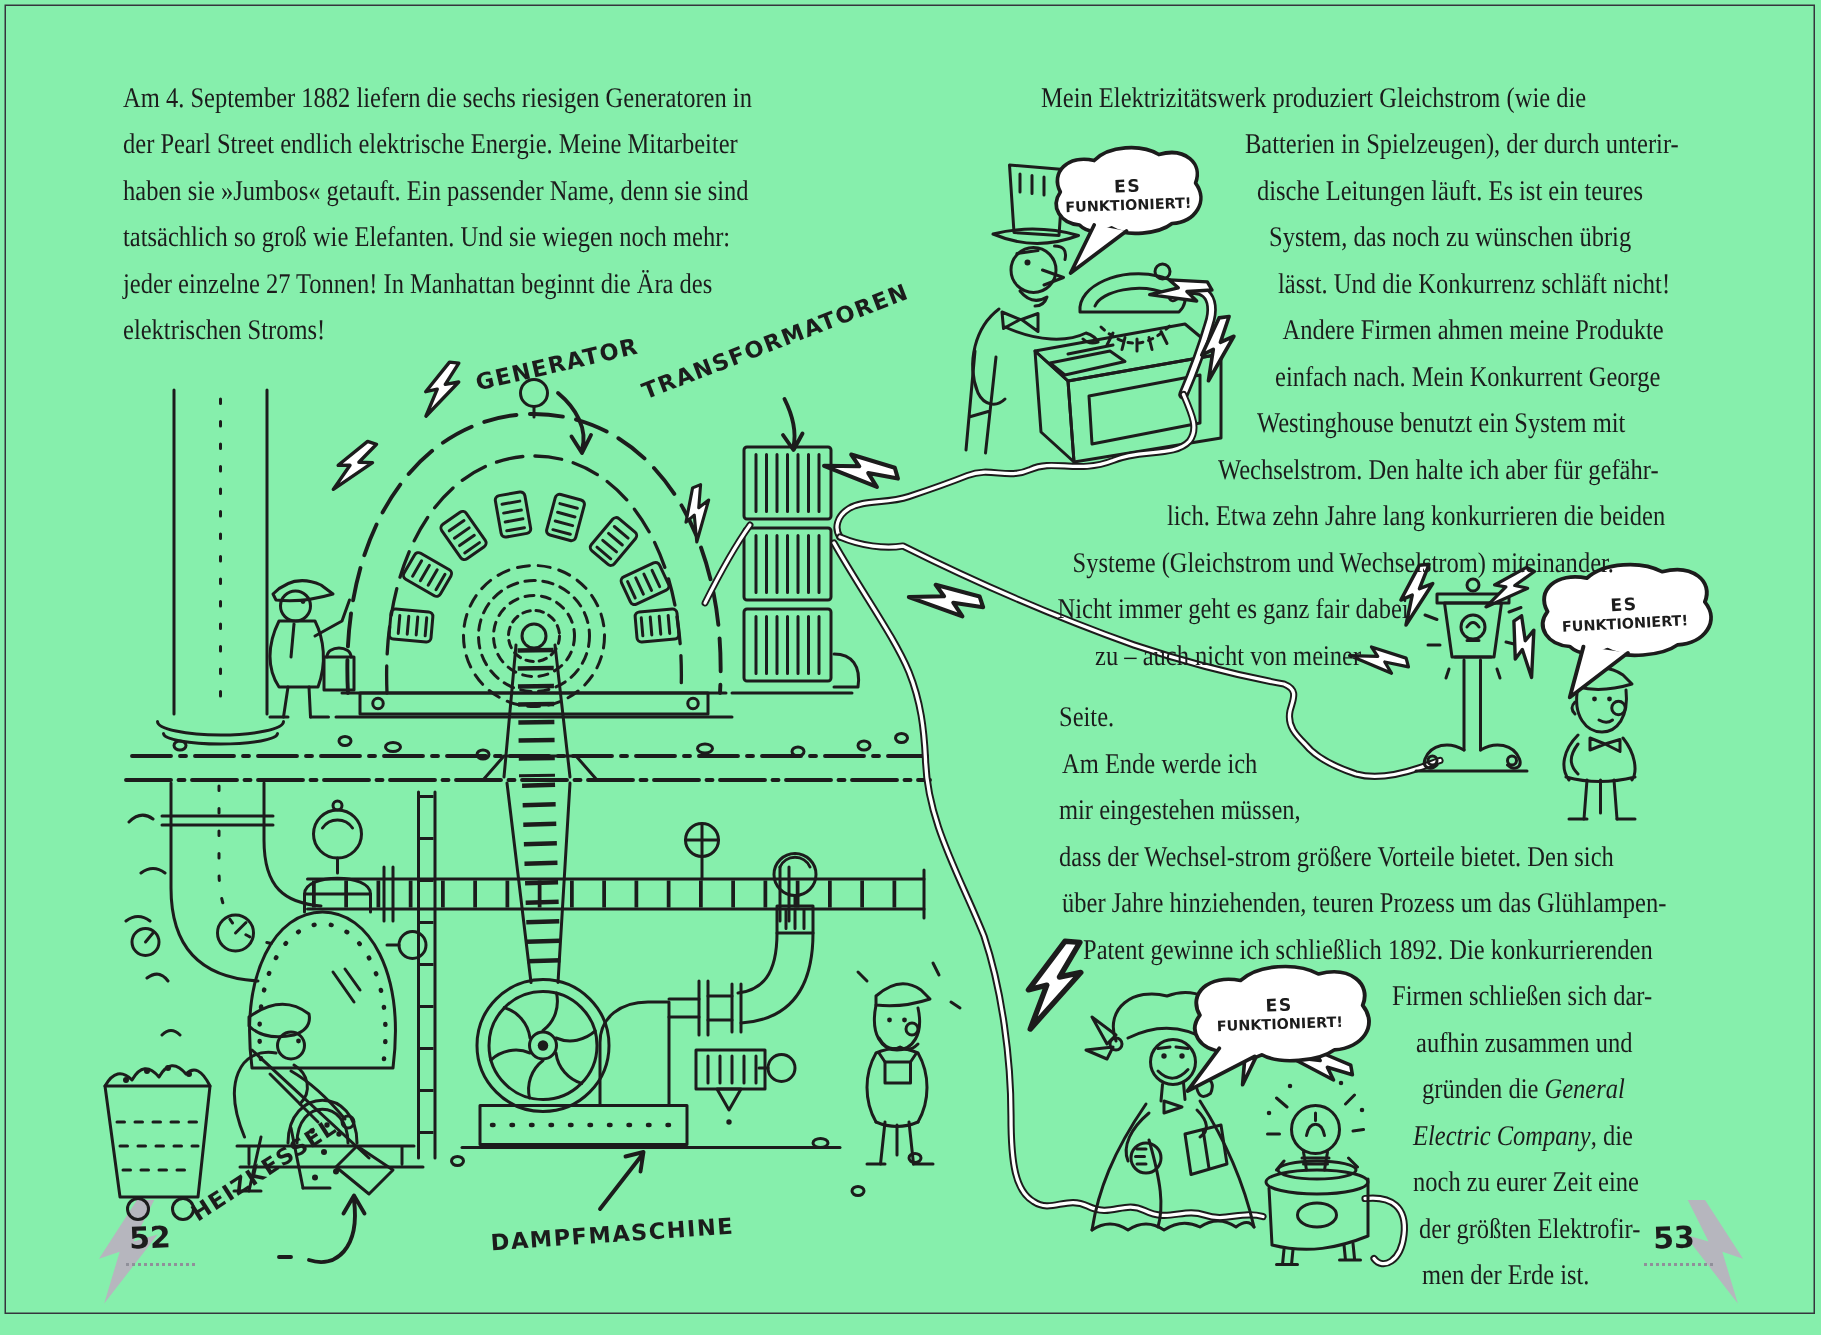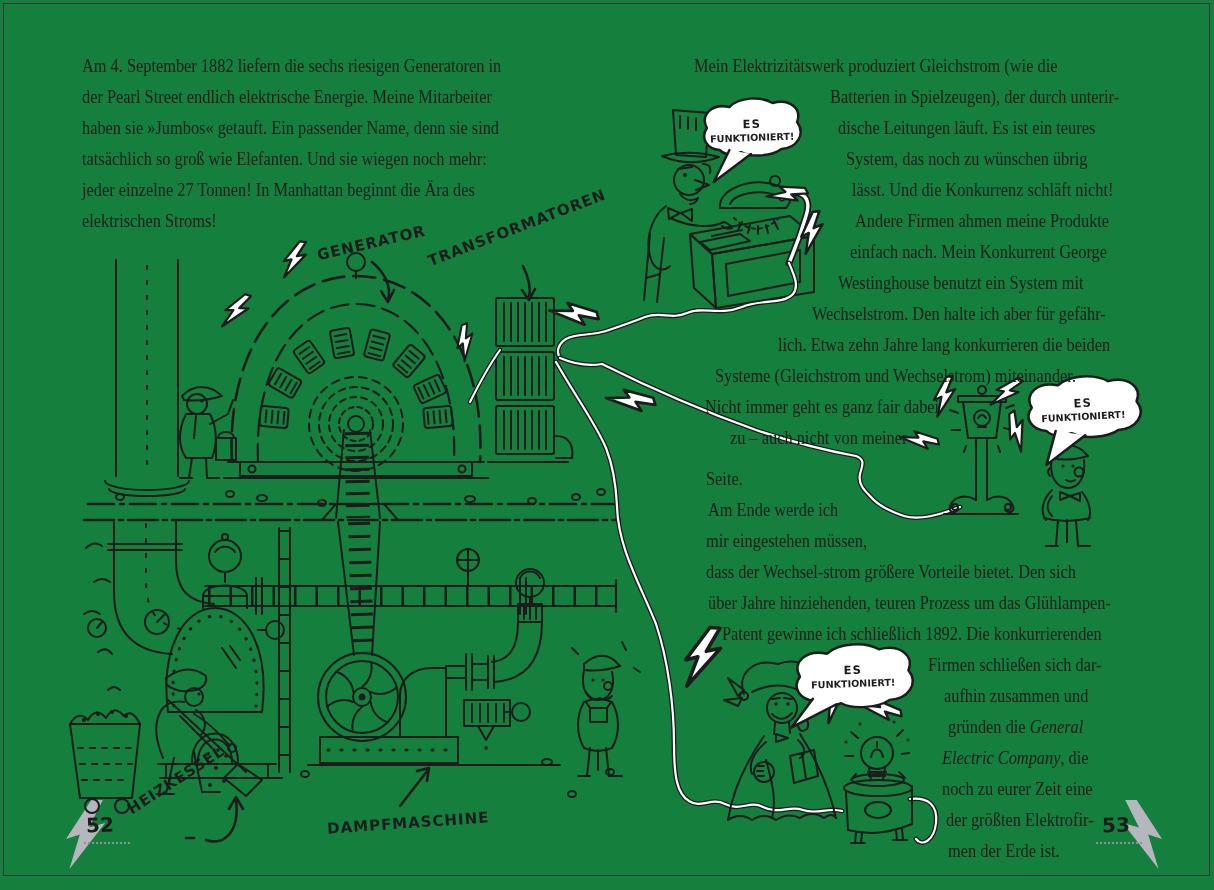--- a/index.html
+++ b/index.html
@@ -1,16 +1,16 @@
 <!DOCTYPE html>
 <html><head>
 <meta charset="utf-8">
 <style>
   html,body{margin:0;padding:0;background:#fff;}
-  #spread{position:relative;width:1214px;height:890px;background:#15803d;overflow:hidden;
+  #spread{position:relative;width:1214px;height:890px;background:#86efac;overflow:hidden;
           font-family:"Liberation Serif",serif;color:#1c1c1c;}
   #frame{position:absolute;left:3px;top:3px;width:1205px;height:871px;border:1.5px solid #35353c;pointer-events:none;}
   #art{position:absolute;left:0;top:0;z-index:1;}
   .tl{position:absolute;z-index:3;font-size:19px;white-space:nowrap;transform:scaleX(0.86);transform-origin:0 50%;}
   .hand{position:absolute;z-index:3;font-family:"DejaVu Sans",sans-serif;font-weight:700;letter-spacing:1px;
         font-size:15px;white-space:nowrap;}
   .bubtxt{position:absolute;z-index:4;font-family:"DejaVu Sans",sans-serif;font-weight:700;text-align:center;line-height:1.3;}
   .bubtxt .l1{font-size:11.5px;letter-spacing:1px;}
   .bubtxt .l2{font-size:9.6px;letter-spacing:0;}
   .pgnum{position:absolute;z-index:4;font-family:"DejaVu Sans",sans-serif;font-weight:700;font-size:20px;}

